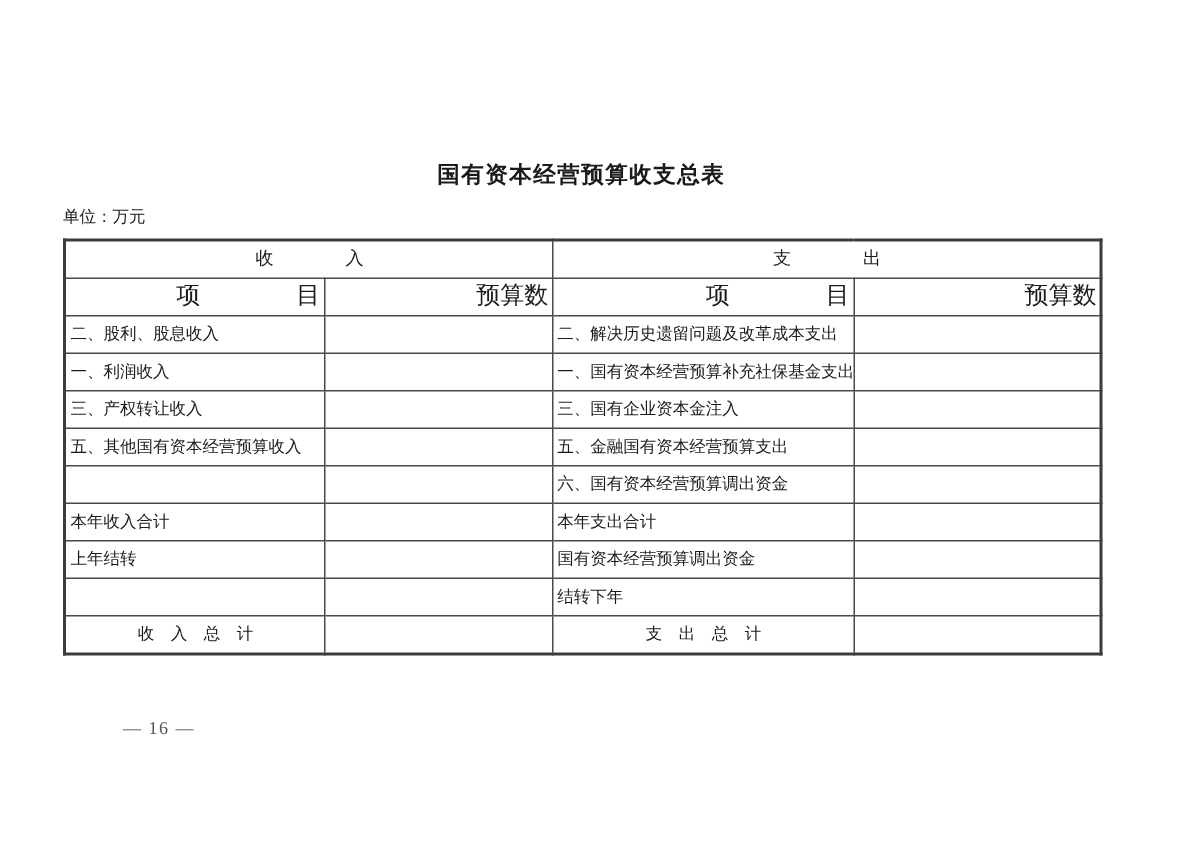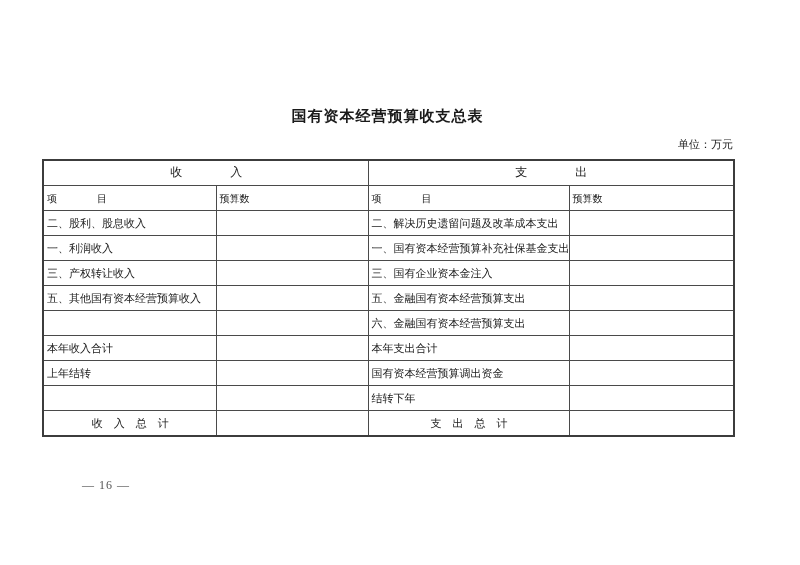--- a/index.html
+++ b/index.html
@@ -24,21 +24,21 @@
     text-align: center;
     font-size: 15px;
     font-weight: bold;
     letter-spacing: 1px;
   }
   .unit-note {
     position: absolute;
     left: 42px;
     top: 137px;
     width: 691px;
-    text-align: right;
+    text-align: left;
     font-size: 11px;
   }
   table.budget-table {
     position: absolute;
     left: 42px;
     top: 159px;
     width: 691px;
     border-collapse: collapse;
     table-layout: fixed;
     border: 2px solid #3c3c3c;
@@ -53,22 +53,22 @@
     white-space: nowrap;
     overflow: hidden;
     vertical-align: middle;
   }
   table.budget-table th.section-header {
     text-align: center;
     font-size: 12px;
     margin-left: 41px;
   }
   table.budget-table th.col-header {
-    text-align: left;
-    font-size: 10px;
+    text-align: right;
+    font-size: 16px;
   }
   td.item-cell { text-align: left; }
   td.value-cell { text-align: right; }
   tr.total-row td.item-cell { text-align: center; }
   .page-number {
     position: absolute;
     left: 82px;
     top: 478px;
     font-size: 12px;
     color: #555555;
@@ -122,21 +122,21 @@
       </tr>
       <tr>
         <td class="item-cell">五、其他国有资本经营预算收入</td>
         <td class="value-cell"></td>
         <td class="item-cell">五、金融国有资本经营预算支出</td>
         <td class="value-cell"></td>
       </tr>
       <tr>
         <td class="item-cell"></td>
         <td class="value-cell"></td>
-        <td class="item-cell">六、金融国有资本经营预算支出</td>
+        <td class="item-cell">六、国有资本经营预算调出资金</td>
         <td class="value-cell"></td>
       </tr>
       <tr>
         <td class="item-cell">本年收入合计</td>
         <td class="value-cell"></td>
         <td class="item-cell">本年支出合计</td>
         <td class="value-cell"></td>
       </tr>
       <tr>
         <td class="item-cell">上年结转</td>

